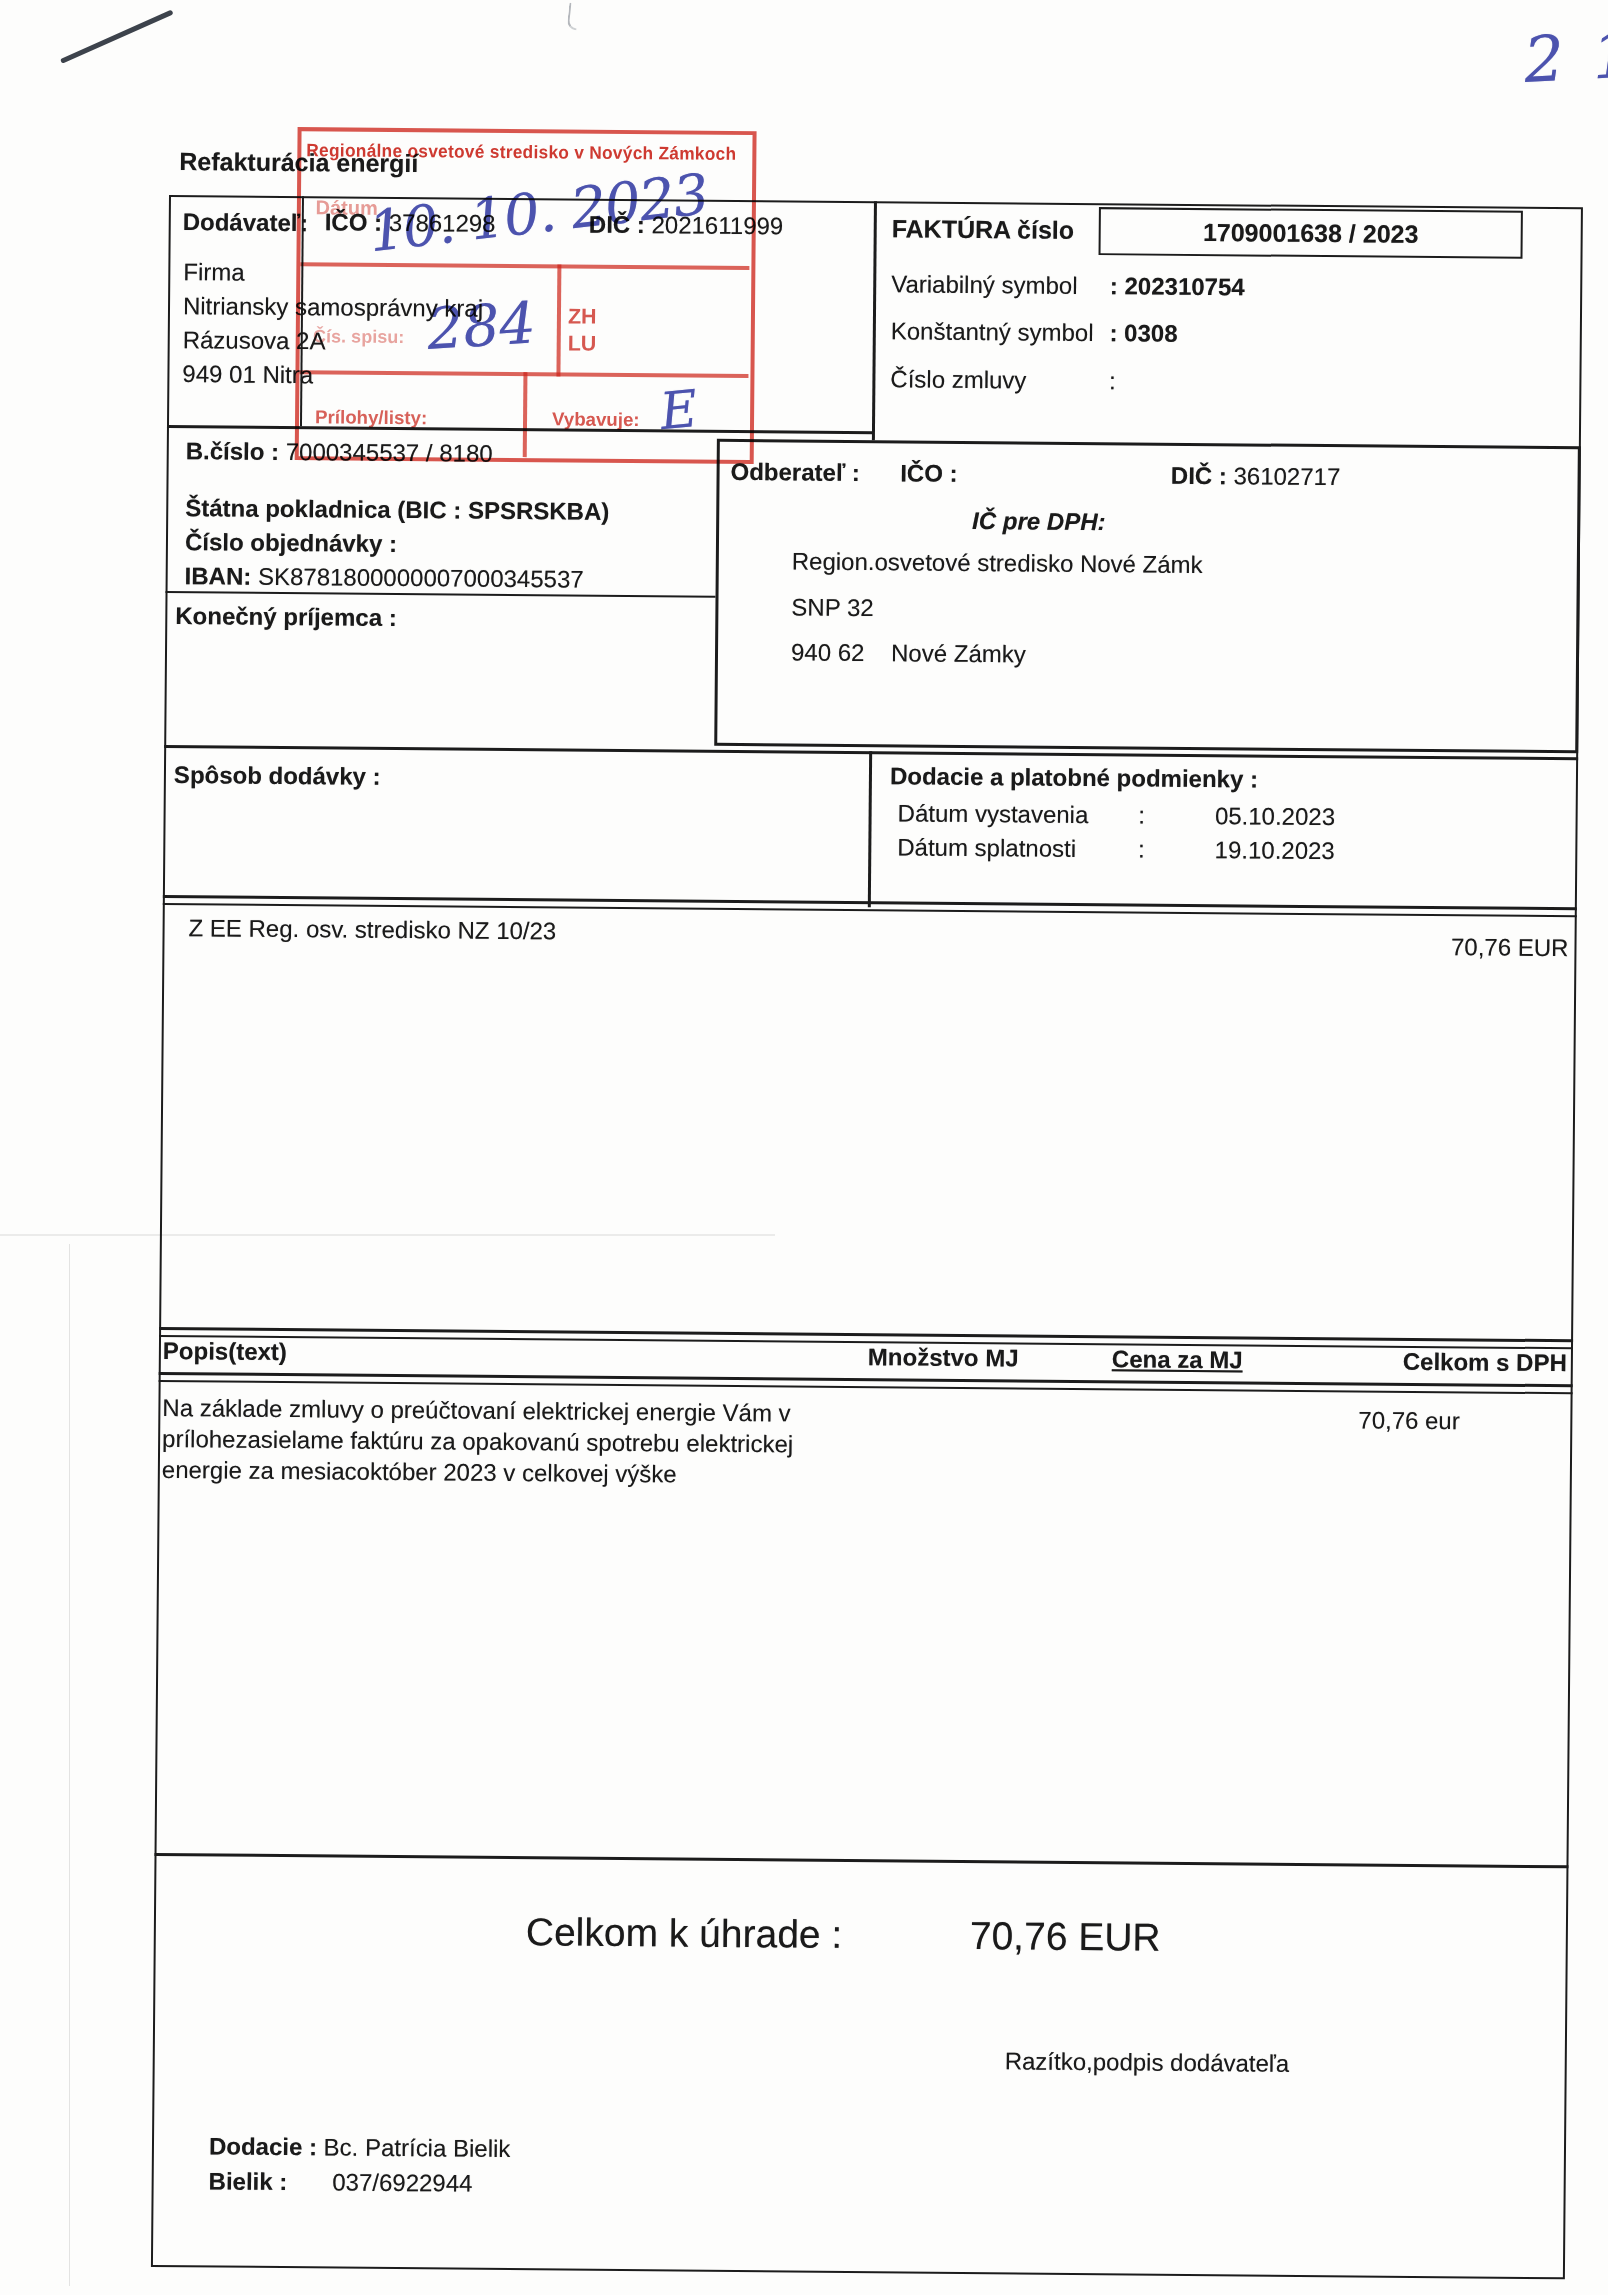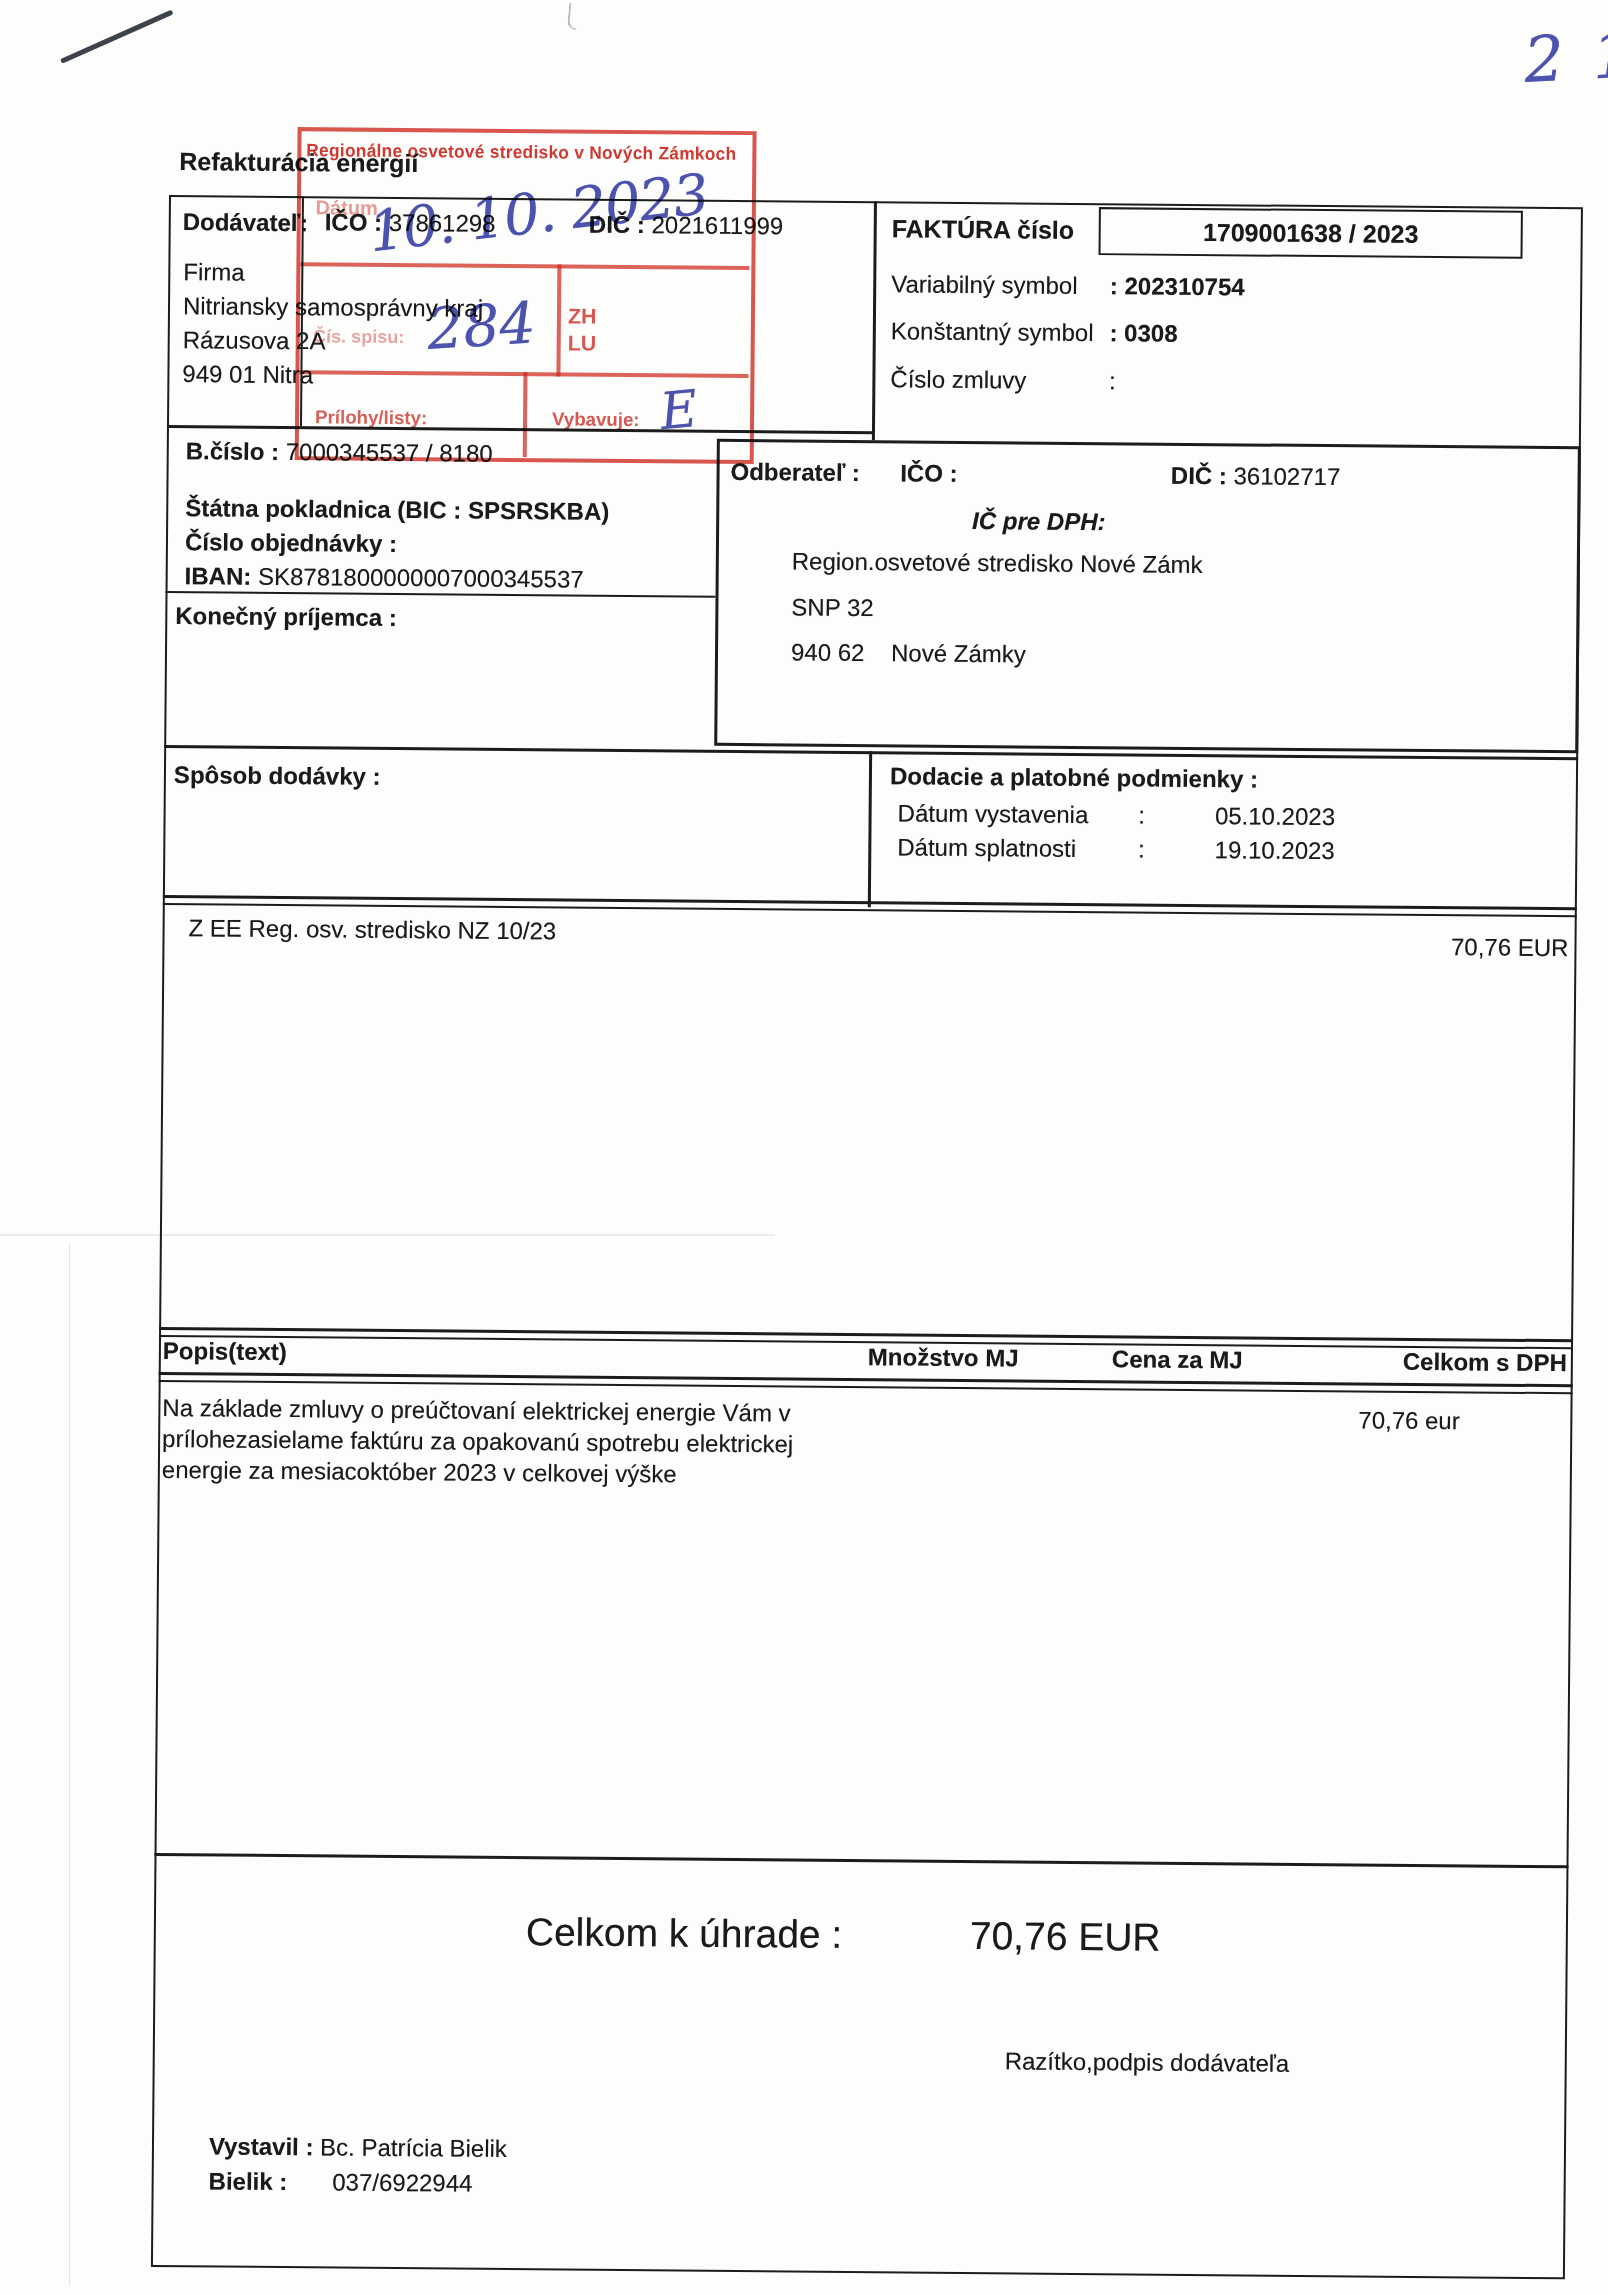--- a/index.html
+++ b/index.html
@@ -143,35 +143,35 @@
       <span style="display:inline-block;width:234px;">Dátum splatnosti</span>
       <span style="display:inline-block;width:70px;">:</span>
       <span>19.10.2023</span>
     </div>
 
     <div class="abs t" style="left:195px;top:914px;">Z EE Reg. osv. stredisko NZ 10/23</div>
     <div class="abs t" style="left:1403px;top:922px;width:172px;text-align:right;">70,76  EUR</div>
 
     <div class="abs t b" style="left:173px;top:1337px;">Popis(text)</div>
     <div class="abs t b" style="left:878px;top:1337px;">Množstvo MJ</div>
-    <div class="abs t b" style="left:1122px;top:1337px;">Cena za  MJ</div>
+    <div class="abs t b" style="left:1122px;top:1337px;text-decoration:underline;">Cena za  MJ</div>
     <div class="abs t b" style="left:1389px;top:1337px;width:188px;text-align:right;">Celkom s DPH</div>
 
     <div class="abs t" style="left:173px;top:1392px;line-height:31px;">
       <div>Na základe zmluvy o preúčtovaní elektrickej energie Vám v</div>
       <div>prílohezasielame faktúru za opakovanú spotrebu elektrickej</div>
       <div>energie za mesiacoktóber 2023 v celkovej výške</div>
     </div>
     <div class="abs t" style="left:1369px;top:1396px;">70,76 eur</div>
 
     <div class="abs big" style="left:541px;top:1907px;">Celkom k úhrade :</div>
     <div class="abs big" style="left:985px;top:1907px;">70,76  EUR</div>
     <div class="abs t" style="left:1021px;top:2040px;">Razítko,podpis dodávateľa</div>
     <div class="abs t" style="left:226px;top:2132px;">
-      <span class="b">Vystavil  :</span>
+      <span class="b">Dodacie  :</span>
       <span>Bc. Patrícia Bielik</span>
     </div>
     <div class="abs t" style="left:226px;top:2167px;">
       <span class="b" style="display:inline-block;width:117px;">Bielik :</span>
       <span>037/6922944</span>
     </div>
 
     <div class="stamp">
       <div class="stamp-org red">Regionálne osvetové stredisko v Nových Zámkoch</div>
       <div class="abs red" style="left:14.7px;top:65px;font-size:20px;opacity:0.5;">Dátum</div>

